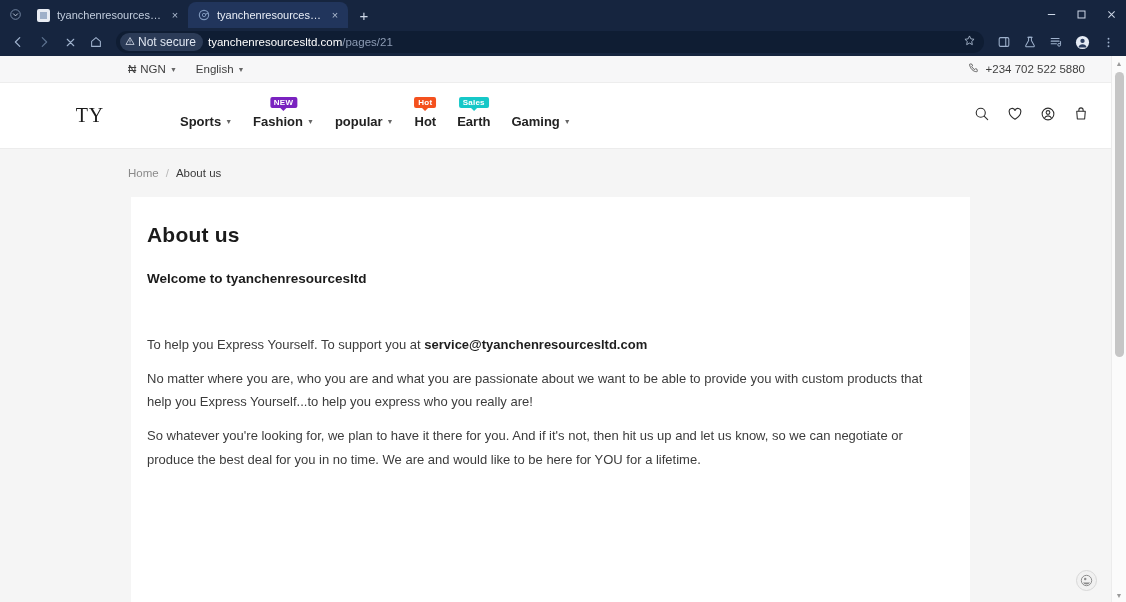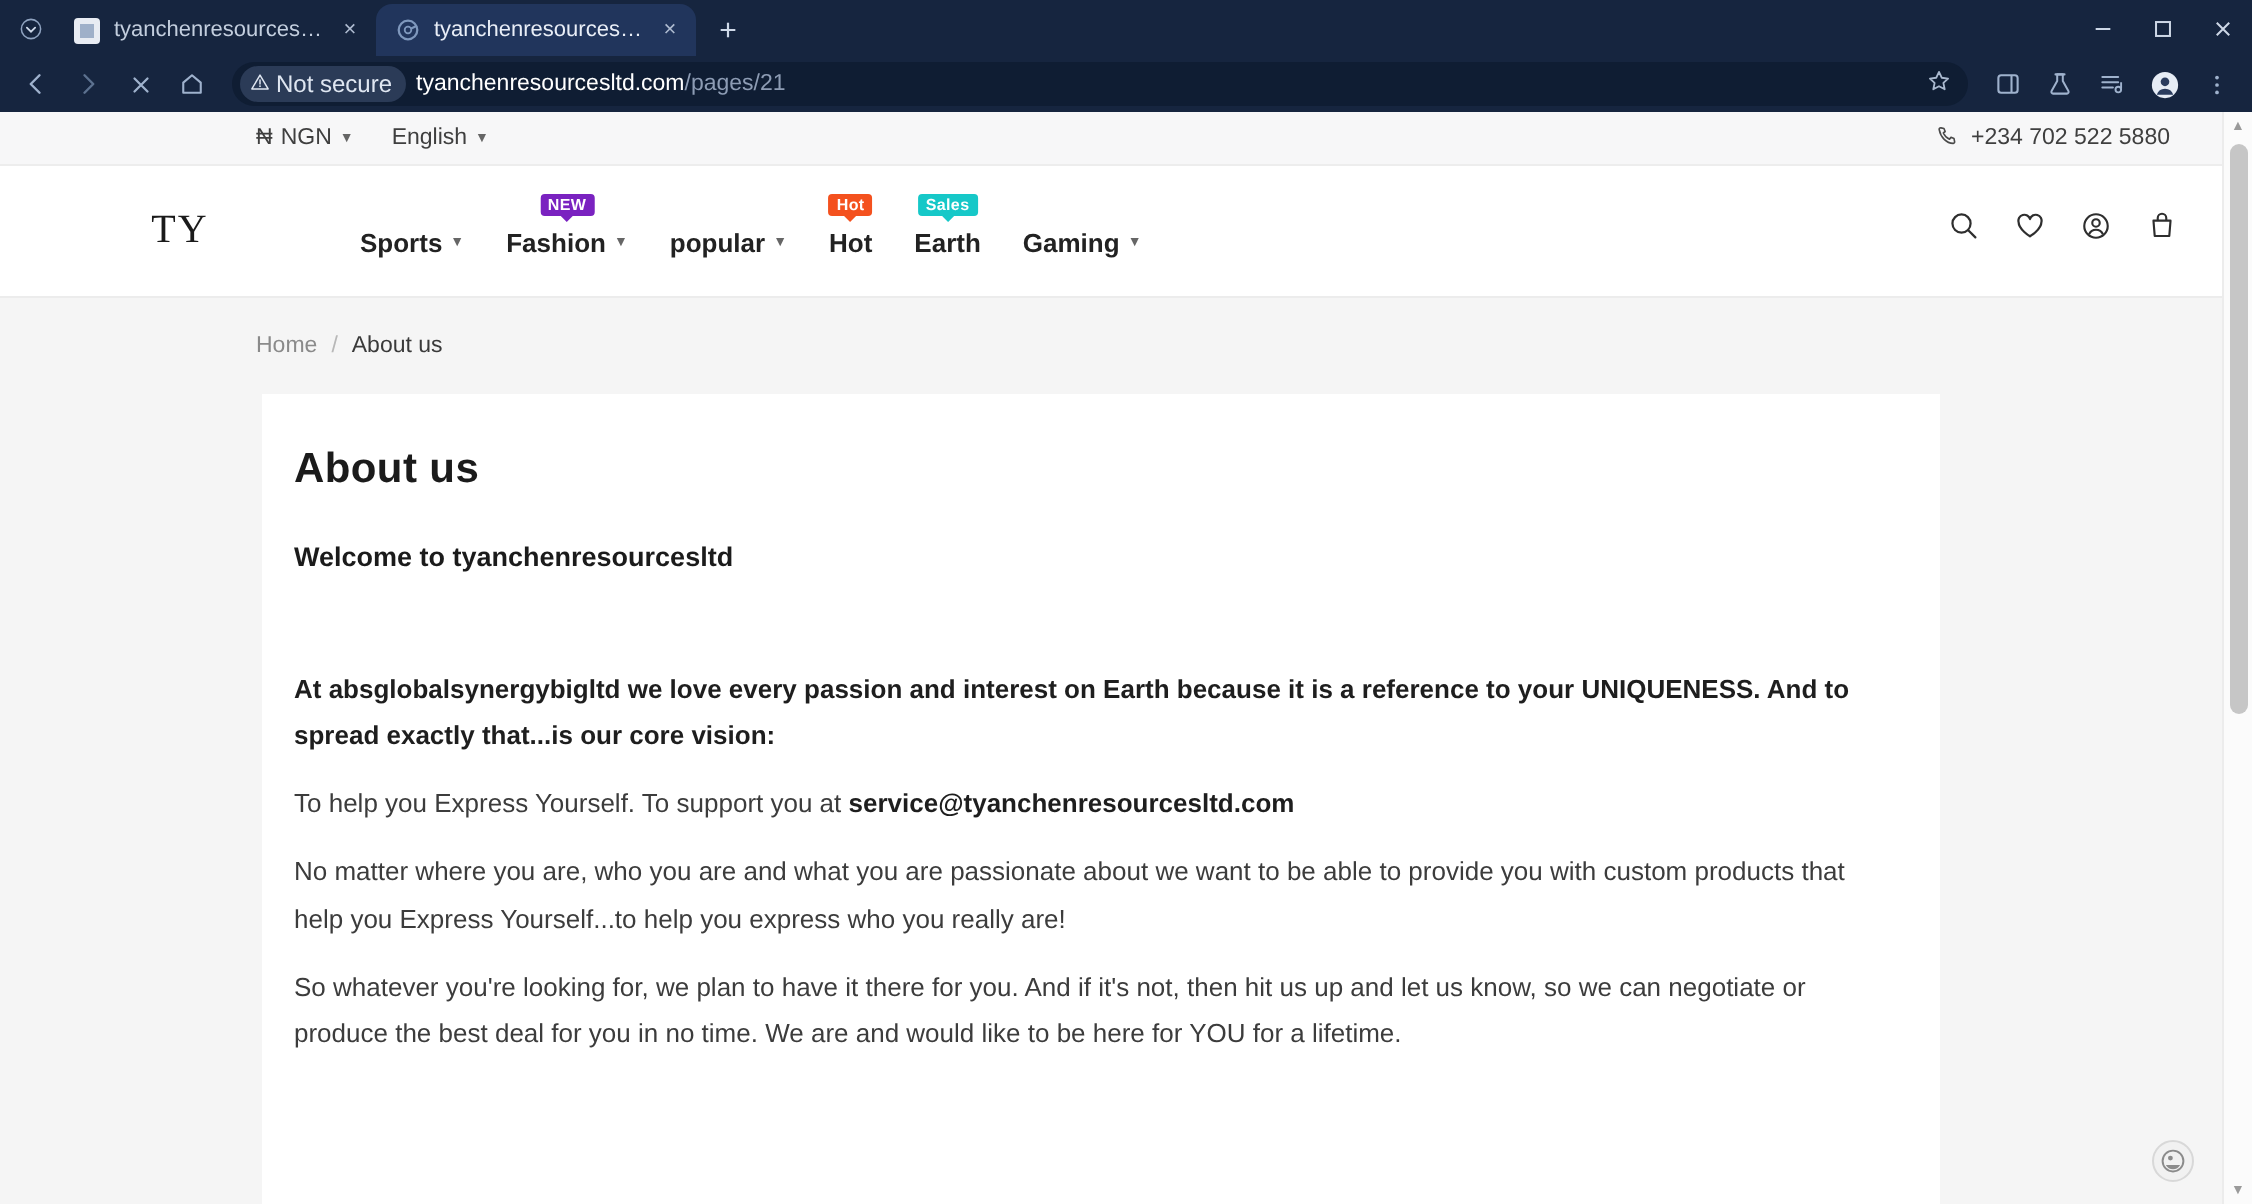--- a/index.html
+++ b/index.html
@@ -360,21 +360,20 @@
         <span class="crumb-link">Home</span>
         <span class="crumb-sep">/</span>
         <span class="crumb-cur">About us</span>
       </div>
 
       <div class="content-wrap">
         <div class="card">
           <h1>About us</h1>
           <h2>Welcome to tyanchenresourcesltd</h2>
 
-          <p class="lead">At absglobalsynergybigltd we love every passion and interest on Earth because it is a reference to your UNIQUENESS. And to spread exactly that...is our core vision:</p>
 
           <p><span>To help you Express Yourself. To support you at </span><b>service@tyanchenresourcesltd.com</b></p>
 
 
           <p>No matter where you are, who you are and what you are passionate about we want to be able to provide you with custom products that help you Express Yourself...to help you express who you really are!</p>
 
 
           <p>So whatever you're looking for, we plan to have it there for you. And if it's not, then hit us up and let us know, so we can negotiate or produce the best deal for you in no time. We are and would like to be here for YOU for a lifetime.</p>
 
         </div>

